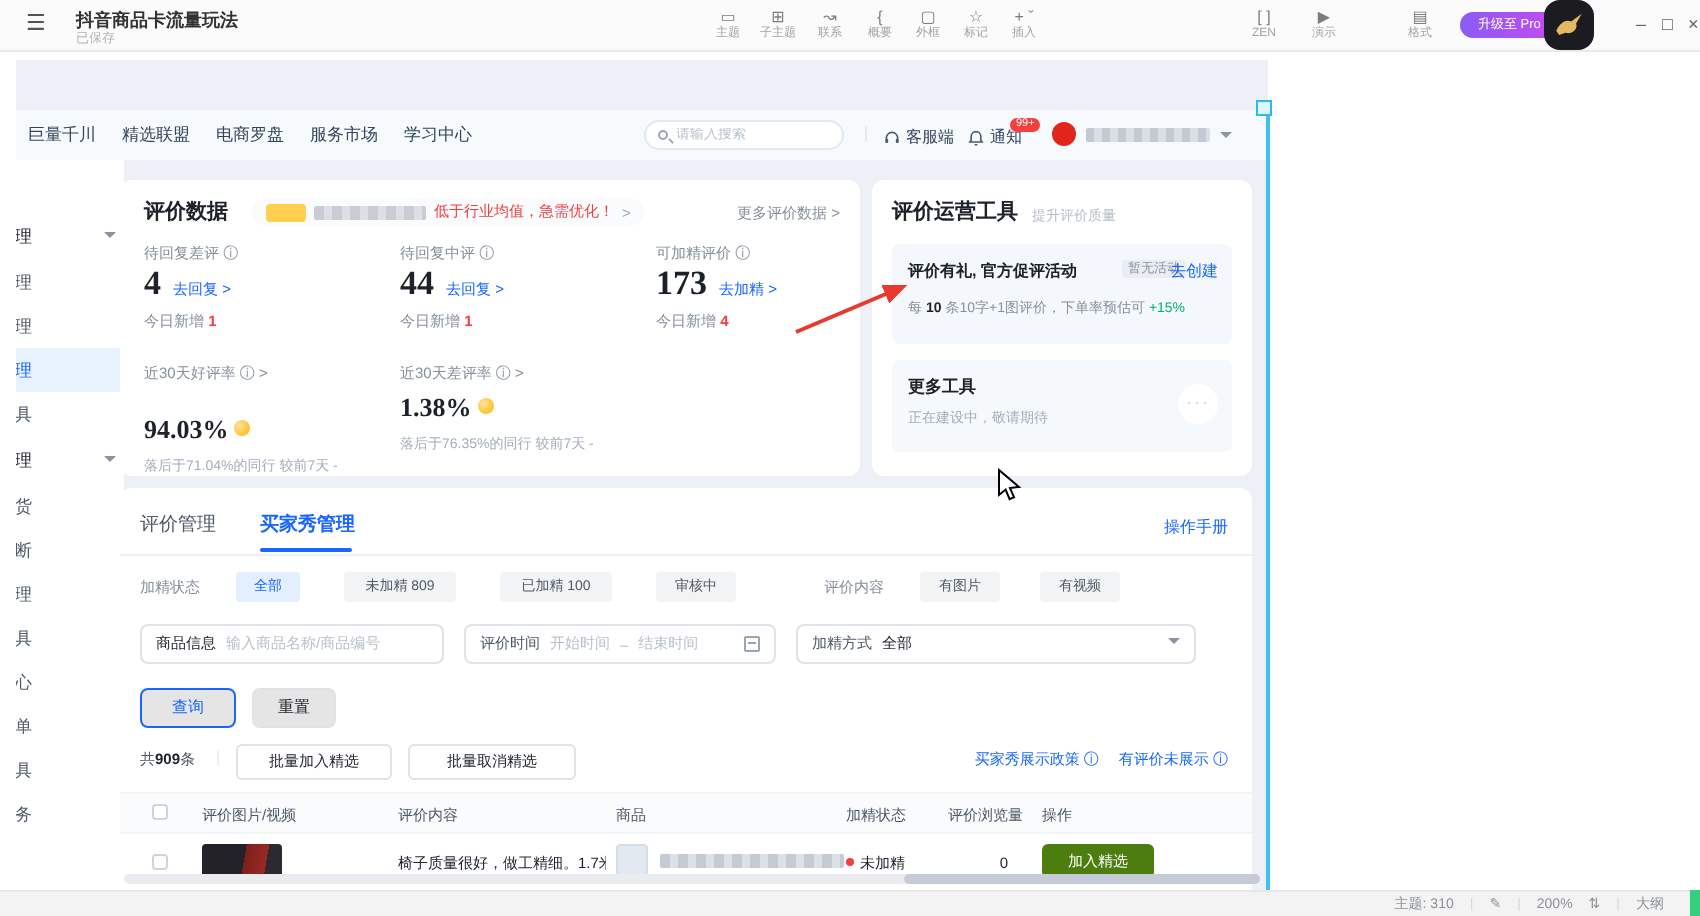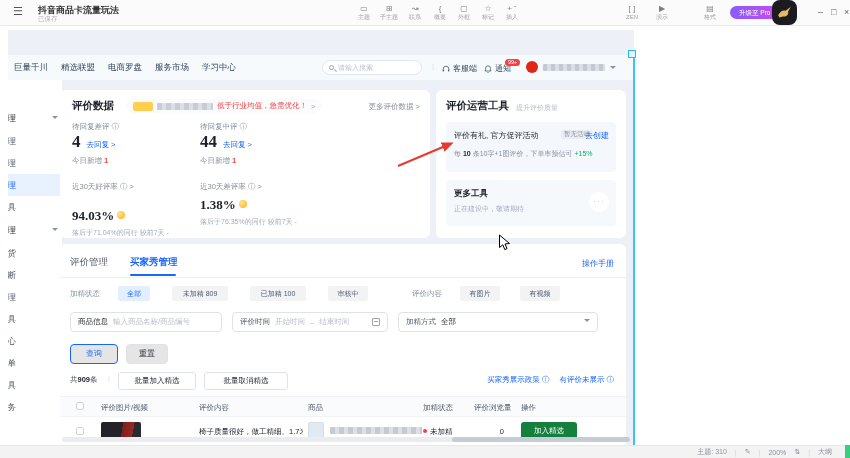--- a/index.html
+++ b/index.html
@@ -104,21 +104,21 @@
   .th{position:absolute;top:159px;font-size:7.5px;color:#4e5969;white-space:nowrap}
   .cb{position:absolute;width:8px;height:8px;border:1px solid #cfd4dc;border-radius:2px;background:#fff}
   .cell{position:absolute;font-size:7.5px;color:#1d2129;white-space:nowrap}
   .thumb{position:absolute;left:41px;top:178px;width:40px;height:18px;border-radius:2px;
          background:linear-gradient(100deg,#222228 52%,#7c1f1f 52%,#9a2a23 78%,#2a2a30 78%)}
   .pthumb{position:absolute;left:248px;top:178px;width:16px;height:16px;border-radius:2px;background:#e2eaf1;border:1px solid #d4dde6}
   .pblur{position:absolute;left:270px;top:183px;width:92px;height:7px;border-radius:1px;
          background:repeating-linear-gradient(90deg,#c6cbd3 0 5px,#dde1e7 5px 9px)}
   .reddot{display:inline-block;width:4px;height:4px;border-radius:50%;background:#f53f3f;margin-right:3px;vertical-align:1px}
   .rowbtn{position:absolute;left:461px;top:178px;width:56px;height:17px;line-height:17px;text-align:center;
-          background:#15803d;color:#fff;font-size:7.5px;border-radius:3px}
+          background:#4d7c0f;color:#fff;font-size:7.5px;border-radius:3px}
   .hscroll{position:absolute;left:54px;top:407px;width:568px;height:5px;border-radius:2.5px;background:#eaecf0}
   .hthumb{position:absolute;left:390px;top:0;width:178px;height:5px;border-radius:2.5px;background:#c6ccd6}
 
   .annot{position:absolute;z-index:35}
 </style>
 </head>
 <body>
 
 <div class="titlebar">
   <span class="ham">☰</span>
@@ -252,38 +252,43 @@
     <div class="statcol" style="left:12px">
       <div class="stat-label">待回复差评 ⓘ</div>
       <div><span class="stat-value">4</span><span class="stat-link">去回复 &gt;</span></div>
       <div class="stat-today"><span>今日新增</span> <b>1</b></div>
     </div>
     <div class="statcol" style="left:140px">
       <div class="stat-label">待回复中评 ⓘ</div>
       <div><span class="stat-value">44</span><span class="stat-link">去回复 &gt;</span></div>
       <div class="stat-today"><span>今日新增</span> <b>1</b></div>
     </div>
+    <div class="statcol" style="left:268px">
+      <div class="stat-label">可加精评价 ⓘ</div>
+      <div><span class="stat-value">173</span><span class="stat-link">去加精 &gt;</span></div>
+      <div class="stat-today"><span>今日新增</span> <b>4</b></div>
+    </div>
 
     <div class="ratecol" style="left:12px">
       <div class="stat-label">近30天好评率 ⓘ &gt;</div>
       <div style="margin-top:14px"><span class="rate-value">94.03%</span><span class="medal"></span></div>
       <div class="rate-sub"><span>落后于71.04%的同行</span> <span>较前7天 -</span></div>
     </div>
     <div class="ratecol" style="left:140px">
       <div class="stat-label">近30天差评率 ⓘ &gt;</div>
       <div style="margin-top:3px"><span class="rate-value">1.38%</span><span class="medal"></span></div>
       <div class="rate-sub"><span>落后于76.35%的同行</span> <span>较前7天 -</span></div>
     </div>
   </div>
 
   <div class="card" style="left:428px;top:60px;width:190px;height:148px">
     <span class="c-title" style="position:absolute;left:10px;top:9px">评价运营工具</span>
     <span style="position:absolute;left:80px;top:13px;font-size:7px;color:#b6bec9">提升评价质量</span>
     <div class="promo">
-      <span style="position:absolute;left:8px;top:8px;font-size:8px;font-weight:normal">评价有礼, 官方促评活动</span>
+      <span style="position:absolute;left:8px;top:8px;font-size:8px;font-weight:bold">评价有礼, 官方促评活动</span>
       <span class="tagmini" style="position:absolute;left:112px;top:8px">暂无活动</span>
       <span class="bluelink" style="position:absolute;right:7px;top:8px;font-size:8px">去创建</span>
       <div style="position:absolute;left:8px;top:27px;font-size:7px;color:#86909c;white-space:nowrap">
         <span>每</span>
         <b style="color:#1d2129">10</b>
         <span>条10字+1图评价，下单率预估可</span>
         <span class="green">+15%</span>
       </div>
     </div>
     <div class="moretools">

